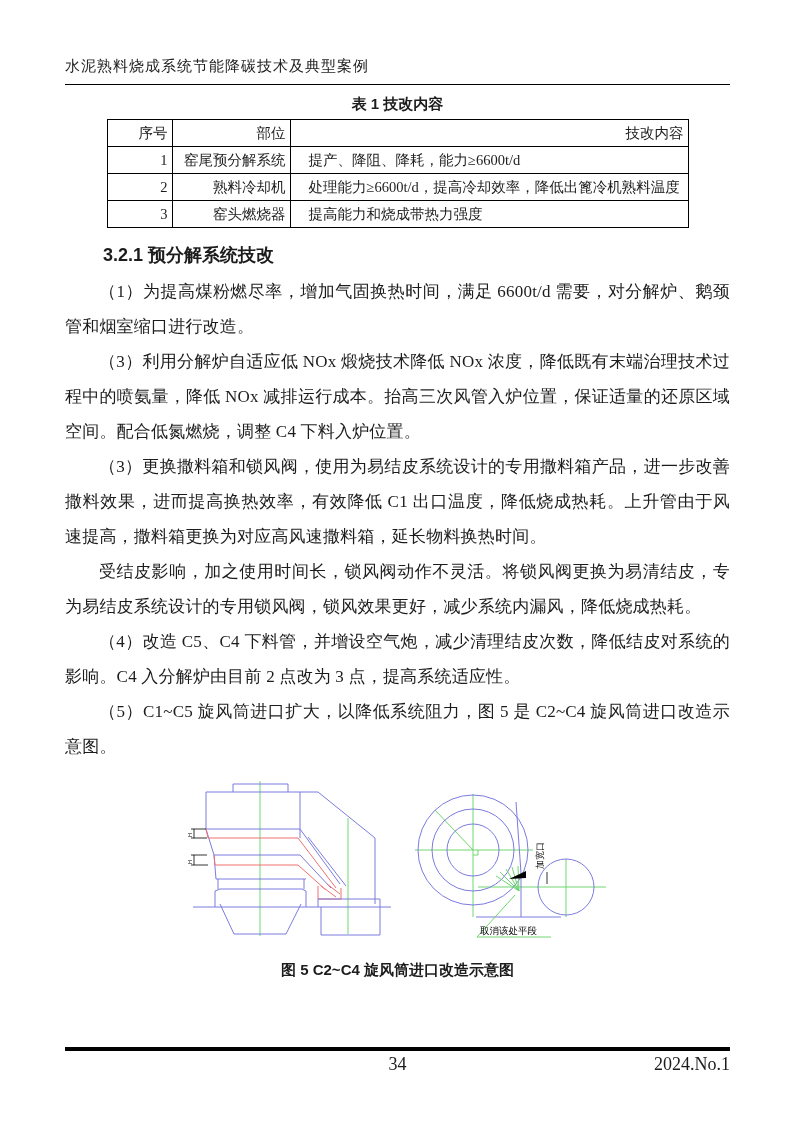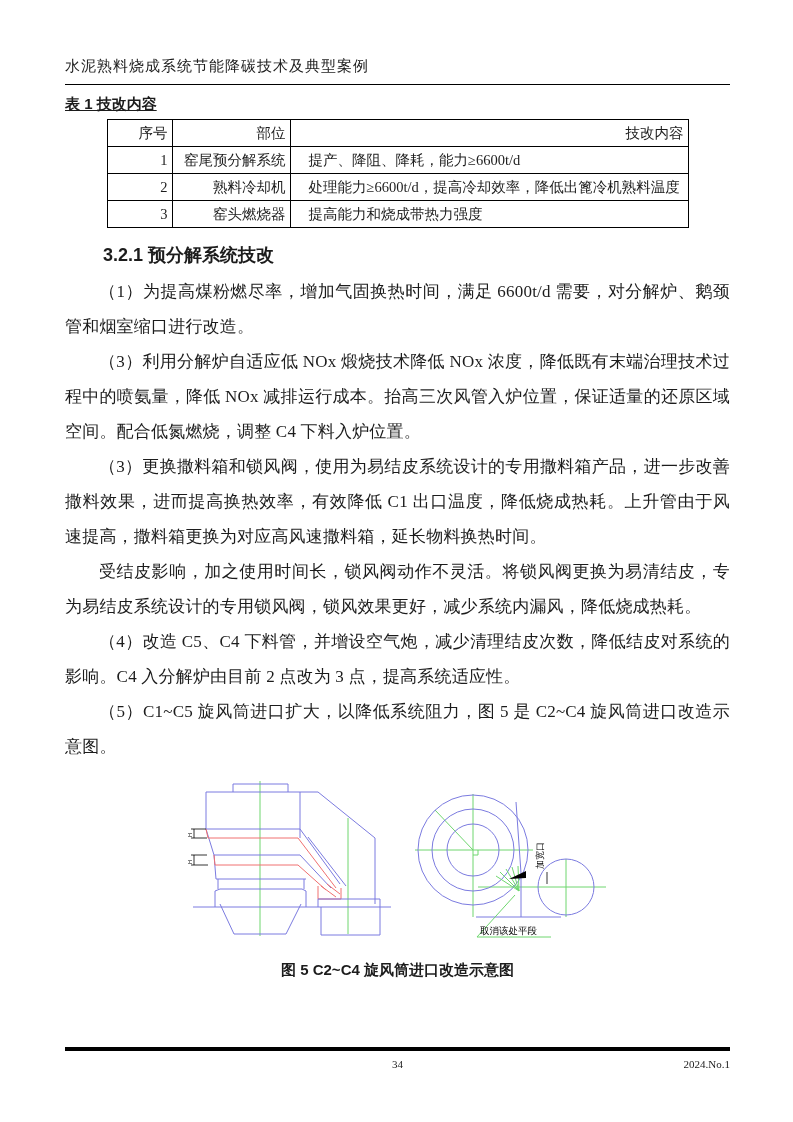--- a/index.html
+++ b/index.html
@@ -24,26 +24,26 @@
     text-align:left;
     font-size:15px;
     line-height:21px;
     letter-spacing:1px;
   }
   .header-rule{
     height:0;border-top:1.5px solid #000;
     margin-top:7px;
   }
   .table-title{
+    text-align:center;
     font-size:15px;
     font-weight:bold;
     font-family:"Liberation Sans","DejaVu Sans",sans-serif;
     margin-top:9px;
     line-height:20px;
-    text-decoration:underline;
   }
   table.mod-table{
     border-collapse:collapse;
     margin:5px auto 0 auto;
     width:581px;
     table-layout:fixed;
     font-size:14.5px;
     border:1.5px solid #000;
   }
   table.mod-table th, table.mod-table td{
@@ -91,21 +91,21 @@
     line-height:20px;
   }
   .page-footer{
     position:absolute;
     left:65px;right:63px;top:1047px;
   }
   .footer-rule{height:3.5px;background:#000;}
   .footer-row{
     position:relative;
     margin-top:5px;
-    font-size:11px;
+    font-size:18px;
     text-align:center;
     line-height:17px;
   }
   .issue{
     position:absolute;right:0;top:0;
   }
   
   .st-b{stroke:var(--line-blue);fill:none;stroke-width:1;}
   .st-g{stroke:var(--line-green);fill:none;stroke-width:1;}
   .st-r{stroke:var(--line-red);fill:none;stroke-width:1;}

